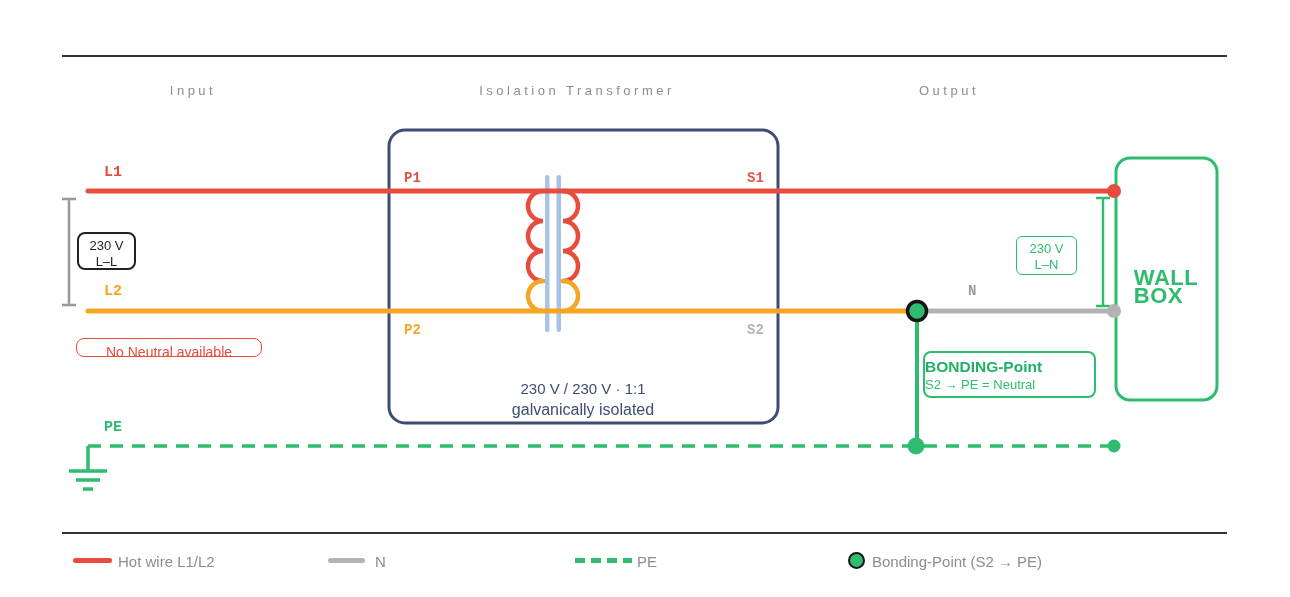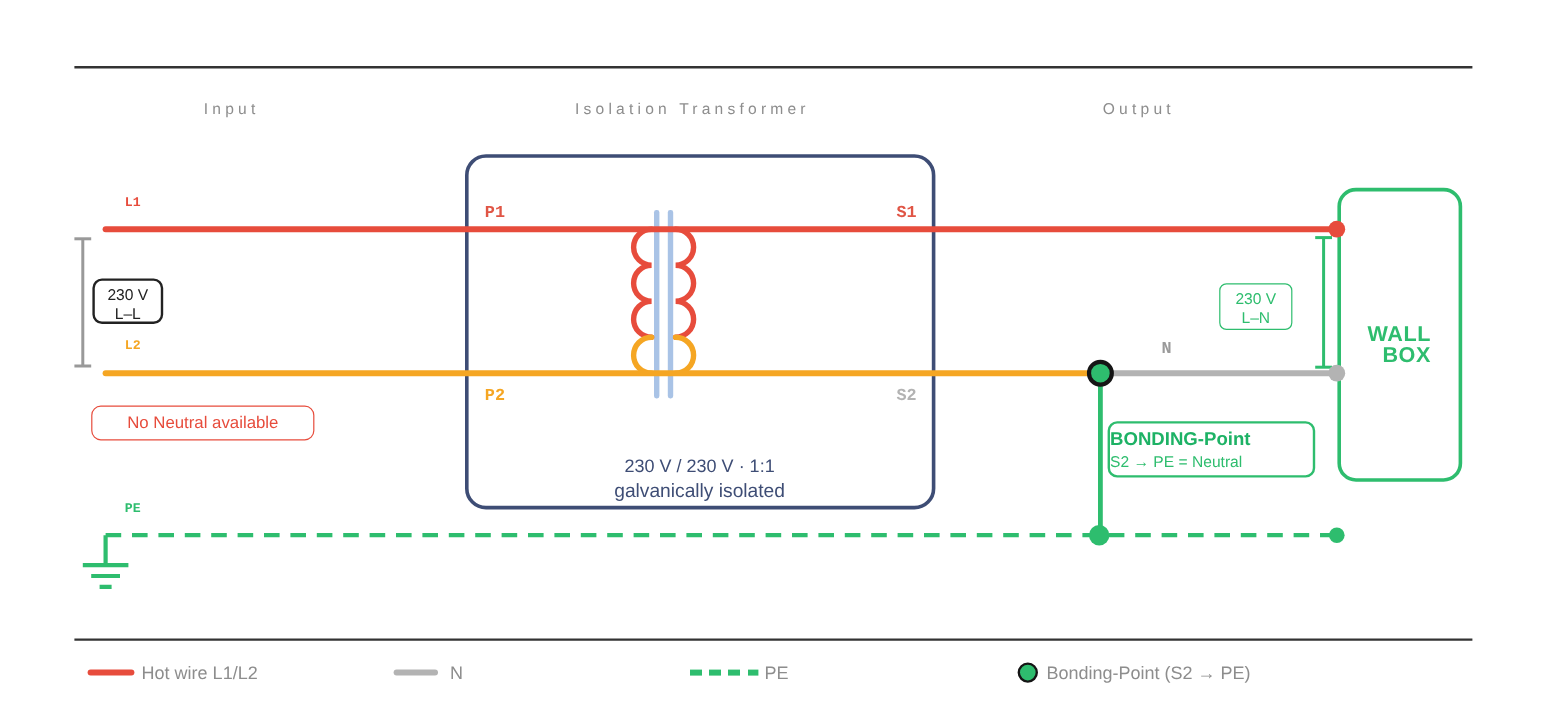--- a/index.html
+++ b/index.html
@@ -6,48 +6,48 @@
   .stage{
     position:relative;width:1290px;height:597px;background:#ffffff;overflow:hidden;
     font-family:"Liberation Sans",sans-serif;
   }
   .stage svg{position:absolute;left:0;top:0;}
   .hdr{
     position:absolute;top:83px;font-size:13px;color:#8d8d8d;
     letter-spacing:3.5px;white-space:nowrap;transform:translateX(-50%);
   }
   .mono{font-family:"Liberation Mono","DejaVu Sans Mono",monospace;font-weight:bold;white-space:nowrap;}
-  .wire-lbl{position:absolute;font-size:11px;}
+  .wire-lbl{position:absolute;font-size:15px;}
   .port-lbl{position:absolute;font-size:14px;}
   .vbox{
     position:absolute;box-sizing:border-box;text-align:center;background:#fff;
     font-size:13px;line-height:16px;padding-top:4px;
   }
   .vbox-ll{left:77px;top:232px;width:59px;height:38px;border:2px solid #222;border-radius:8px;color:#222;}
   .vbox-ln{left:1016px;top:236px;width:61px;height:39px;border:1.5px solid #2ebd6e;border-radius:6px;color:#2ebd6e;}
   .no-neutral{
-    position:absolute;left:76px;top:338px;width:186px;height:29px;box-sizing:border-box;
+    position:absolute;left:76px;top:338px;width:186px;height:19px;box-sizing:border-box;
     border:1.5px solid #e74c3c;border-radius:8px;color:#e74c3c;font-size:14px;
     line-height:26px;text-align:center;background:#fff;
   }
   .tx-title{position:absolute;left:583px;top:356px;transform:translateX(-50%);
     font-size:17.5px;font-weight:bold;color:#5b9bd5;white-space:nowrap;}
   .tx-ratio{position:absolute;left:583px;top:380px;transform:translateX(-50%);
     font-size:15px;color:#3e4d75;white-space:nowrap;}
   .tx-note{position:absolute;left:583px;top:401px;transform:translateX(-50%);
     font-size:16px;color:#3e4d75;white-space:nowrap;}
   .bonding-box{
     position:absolute;left:923px;top:351px;width:173px;height:47px;box-sizing:border-box;
     border:2px solid #2ebd6e;border-radius:8px;background:#fff;padding:5px 0 0 0;
   }
   .bonding-title{font-size:15.5px;font-weight:bold;color:#1db265;line-height:18px;}
   .bonding-detail{font-size:13px;color:#2ebd6e;line-height:17px;}
   .wallbox-lbl{
     position:absolute;left:1166px;top:269px;transform:translateX(-50%);
-    text-align:right;font-size:18px;font-weight:bold;color:#2ebd6e;
+    text-align:left;font-size:22px;font-weight:bold;color:#2ebd6e;
     line-height:18px;letter-spacing:0.5px;
   }
   .legend-lbl{position:absolute;top:553px;font-size:15px;color:#8d8d8d;white-space:nowrap;}
   .swatch-line{position:absolute;top:558px;height:5px;border-radius:3px;}
   .swatch-dash{
     position:absolute;left:575px;top:558px;width:57px;height:5px;
     background:repeating-linear-gradient(90deg,#2ebd6e 0 10px,transparent 10px 16px);
   }
   .swatch-dot{
     position:absolute;left:848px;top:552px;width:13px;height:13px;border-radius:50%;

